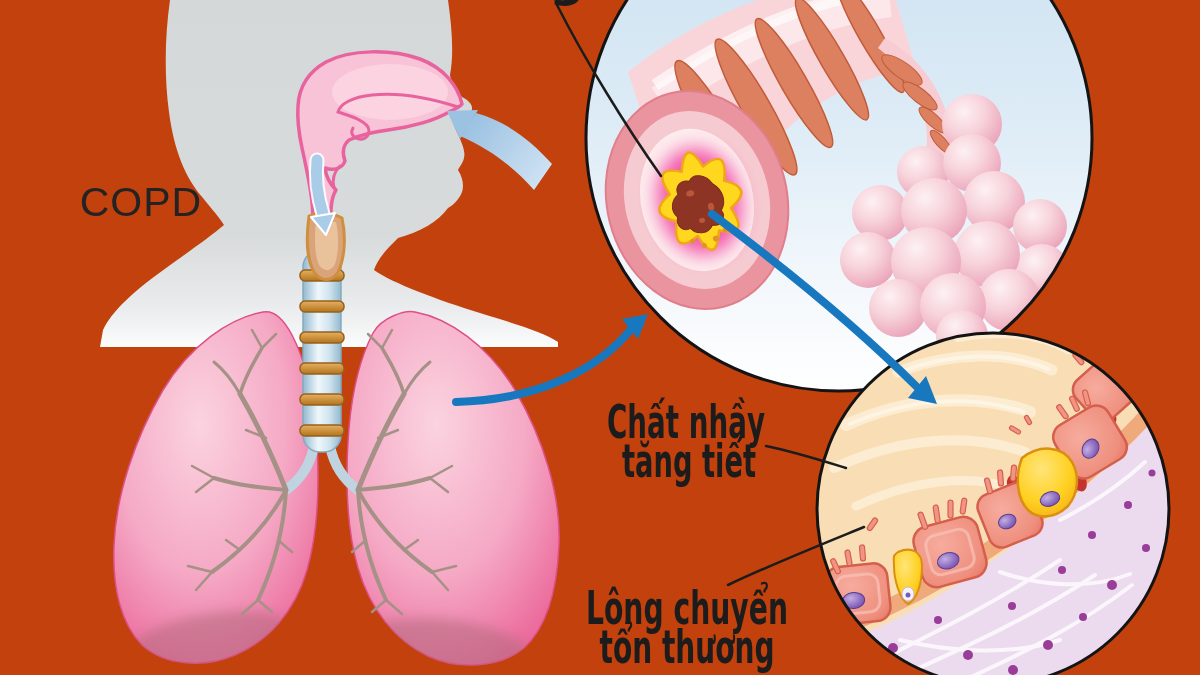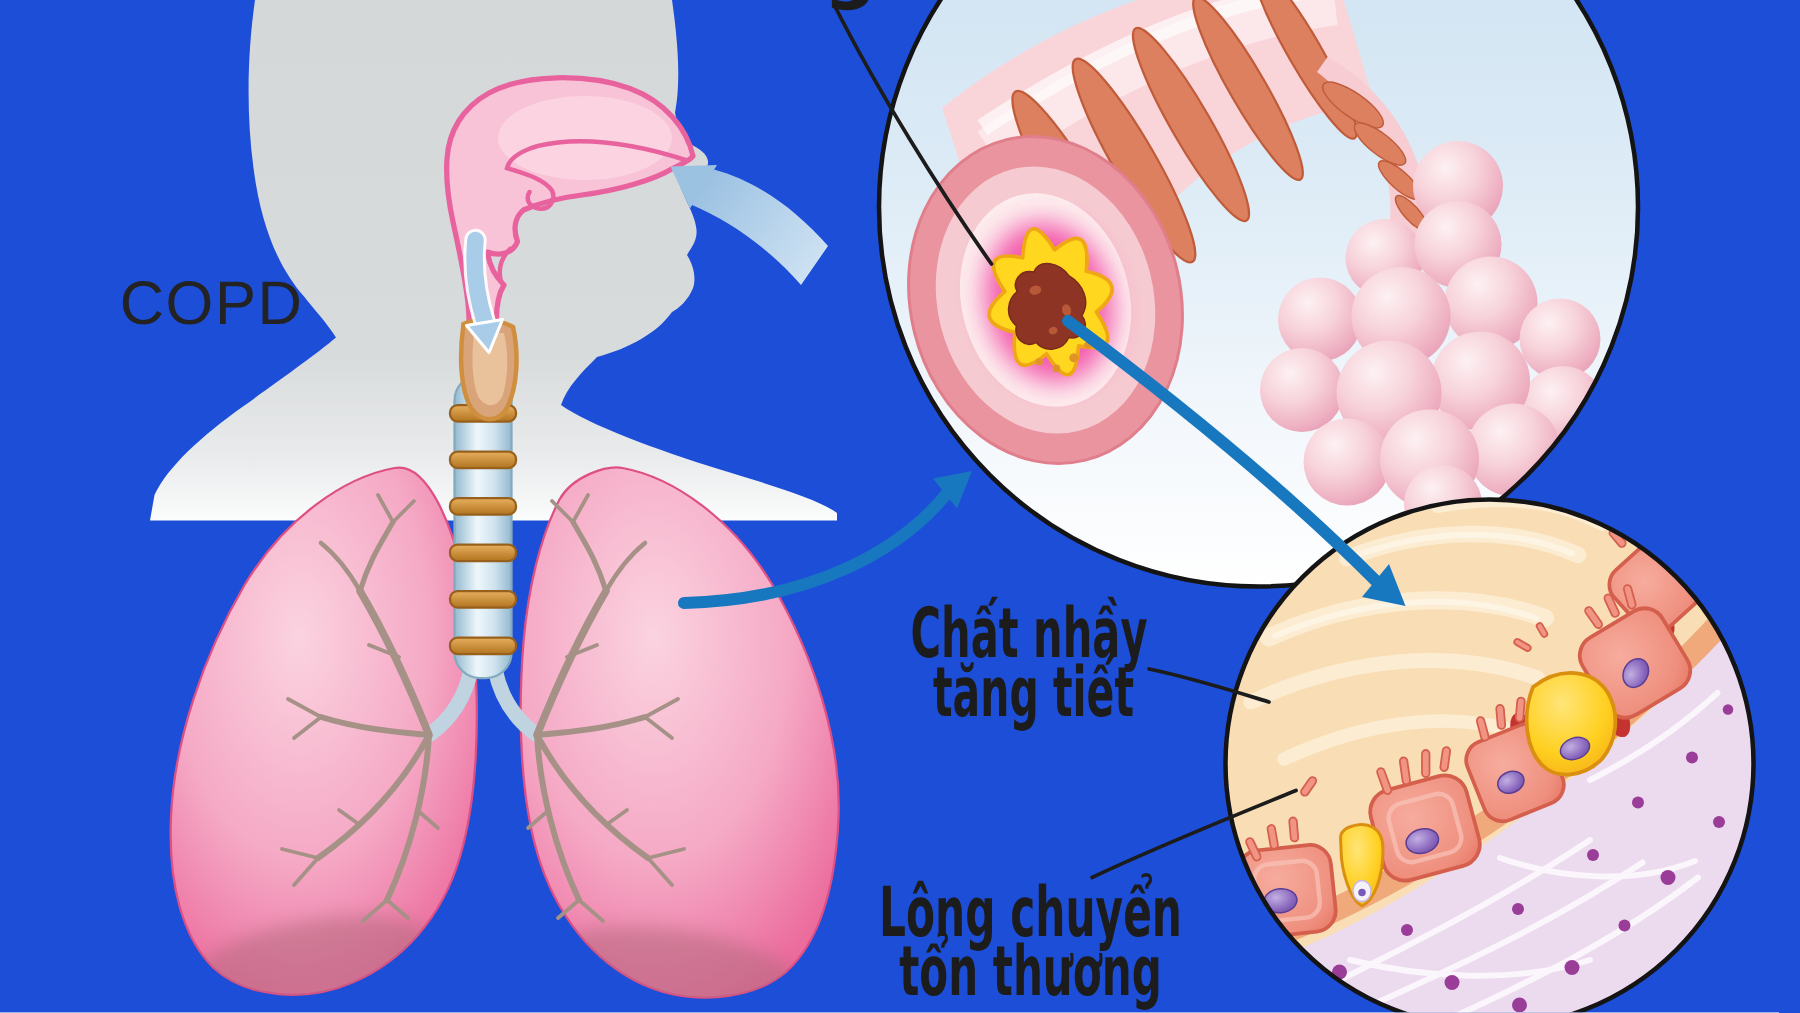--- a/index.html
+++ b/index.html
@@ -1,16 +1,16 @@
 <!DOCTYPE html>
 <html><head>
 <meta charset="utf-8">
 <style>
   html,body{margin:0;padding:0;background:#fff;}
-  .stage{position:relative;width:1200px;height:675px;background:#1d4ed8;overflow:hidden;}
+  .stage{position:relative;width:1200px;height:675px;background:#c2410c;overflow:hidden;}
   svg text{font-family:"DejaVu Sans","Liberation Sans",sans-serif;}
   .lbl{font-weight:700;font-size:46px;fill:#1c1c1c;}
   .copd{font-size:41px;fill:#232323;font-weight:400;letter-spacing:1px;font-family:"Liberation Sans","DejaVu Sans",sans-serif;}
   .frag{font-weight:700;font-size:50px;fill:#1c1c1c;}
   .leader{fill:none;stroke:#1c1c1c;stroke-width:2.5;stroke-linecap:round;}
   .conn{fill:none;stroke:#1878bf;stroke-width:8;stroke-linecap:round;}
   .tree{fill:none;stroke:#a59186;stroke-linecap:round;stroke-linejoin:round;}
 </style>
 </head>
 <body>

